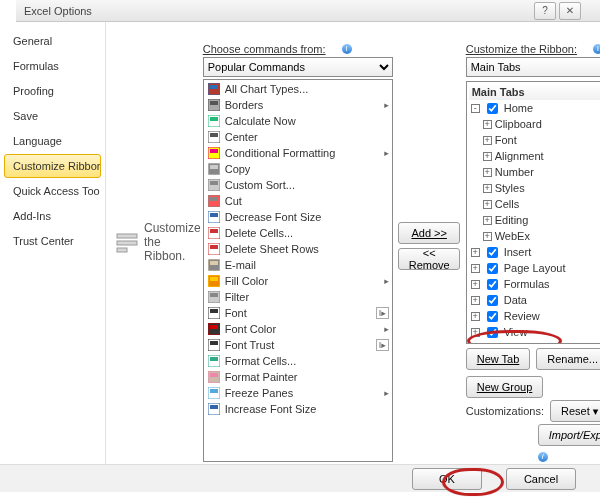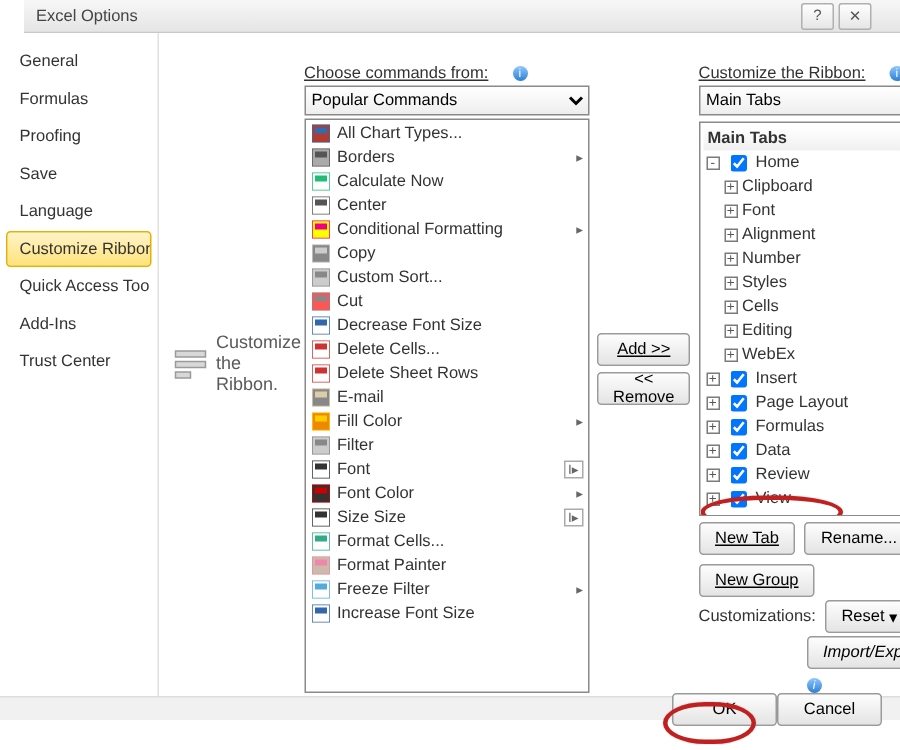--- a/index.html
+++ b/index.html
@@ -144,25 +144,25 @@
     height:22px;
     padding:0 10px;
     border:1px solid #9a9a9a; border-radius:3px;
     background:linear-gradient(#fdfdfd,#e4e4e4);
     font:inherit;
     display:inline-flex; align-items:center; gap:3px;
     white-space:nowrap;
     text-align:center;
   }
   .footer {
-    height:16px;
+    height:28px;
     border-top:1px solid #ddd;
     background:#f1f1f1;
     display:flex; align-items:center; justify-content:flex-end;
-    gap:0; padding:0 12px;
+    gap:24px; padding:0 24px;
     position:relative;
   }
   .footer .wbtn { min-width:70px; justify-content:center; }
   .redcircle {
     position:absolute;
     border:3px solid #c02020;
     border-radius:50%/55%;
     pointer-events:none;
     box-shadow:0 0 1px rgba(0,0,0,.3);
   }
@@ -369,21 +369,21 @@
               <span>Font Color</span>
               <span class="exp">▸</span>
             </div>
             <div class="cmd-row">
               <span class="cmd-icon">
                 <svg width="12" height="12" viewBox="0 0 12 12">
                   <rect x="0" y="0" width="12" height="12" fill="#fff" stroke="#333"></rect>
                   <rect x="2" y="2" width="8" height="4" fill="#333"></rect>
                 </svg>
               </span>
-              <span>Size Size</span>
+              <span>Font Trust</span>
               <span class="exp" style="border:1px solid #aaa;padding:0 2px;">I▸</span>
             </div>
             <div class="cmd-row">
               <span class="cmd-icon">
                 <svg width="12" height="12" viewBox="0 0 12 12">
                   <rect x="0" y="0" width="12" height="12" fill="#fff" stroke="#3a8"></rect>
                   <rect x="2" y="2" width="8" height="4" fill="#3a8"></rect>
                 </svg>
               </span>
               <span>Format Cells...</span>
@@ -397,21 +397,21 @@
               </span>
               <span>Format Painter</span>
             </div>
             <div class="cmd-row">
               <span class="cmd-icon">
                 <svg width="12" height="12" viewBox="0 0 12 12">
                   <rect x="0" y="0" width="12" height="12" fill="#fff" stroke="#5ad"></rect>
                   <rect x="2" y="2" width="8" height="4" fill="#5ad"></rect>
                 </svg>
               </span>
-              <span>Freeze Filter</span>
+              <span>Freeze Panes</span>
               <span class="exp">▸</span>
             </div>
             <div class="cmd-row">
               <span class="cmd-icon">
                 <svg width="12" height="12" viewBox="0 0 12 12">
                   <rect x="0" y="0" width="12" height="12" fill="#fff" stroke="#36a"></rect>
                   <rect x="2" y="2" width="8" height="4" fill="#36a"></rect>
                 </svg>
               </span>
               <span>Increase Font Size</span>

